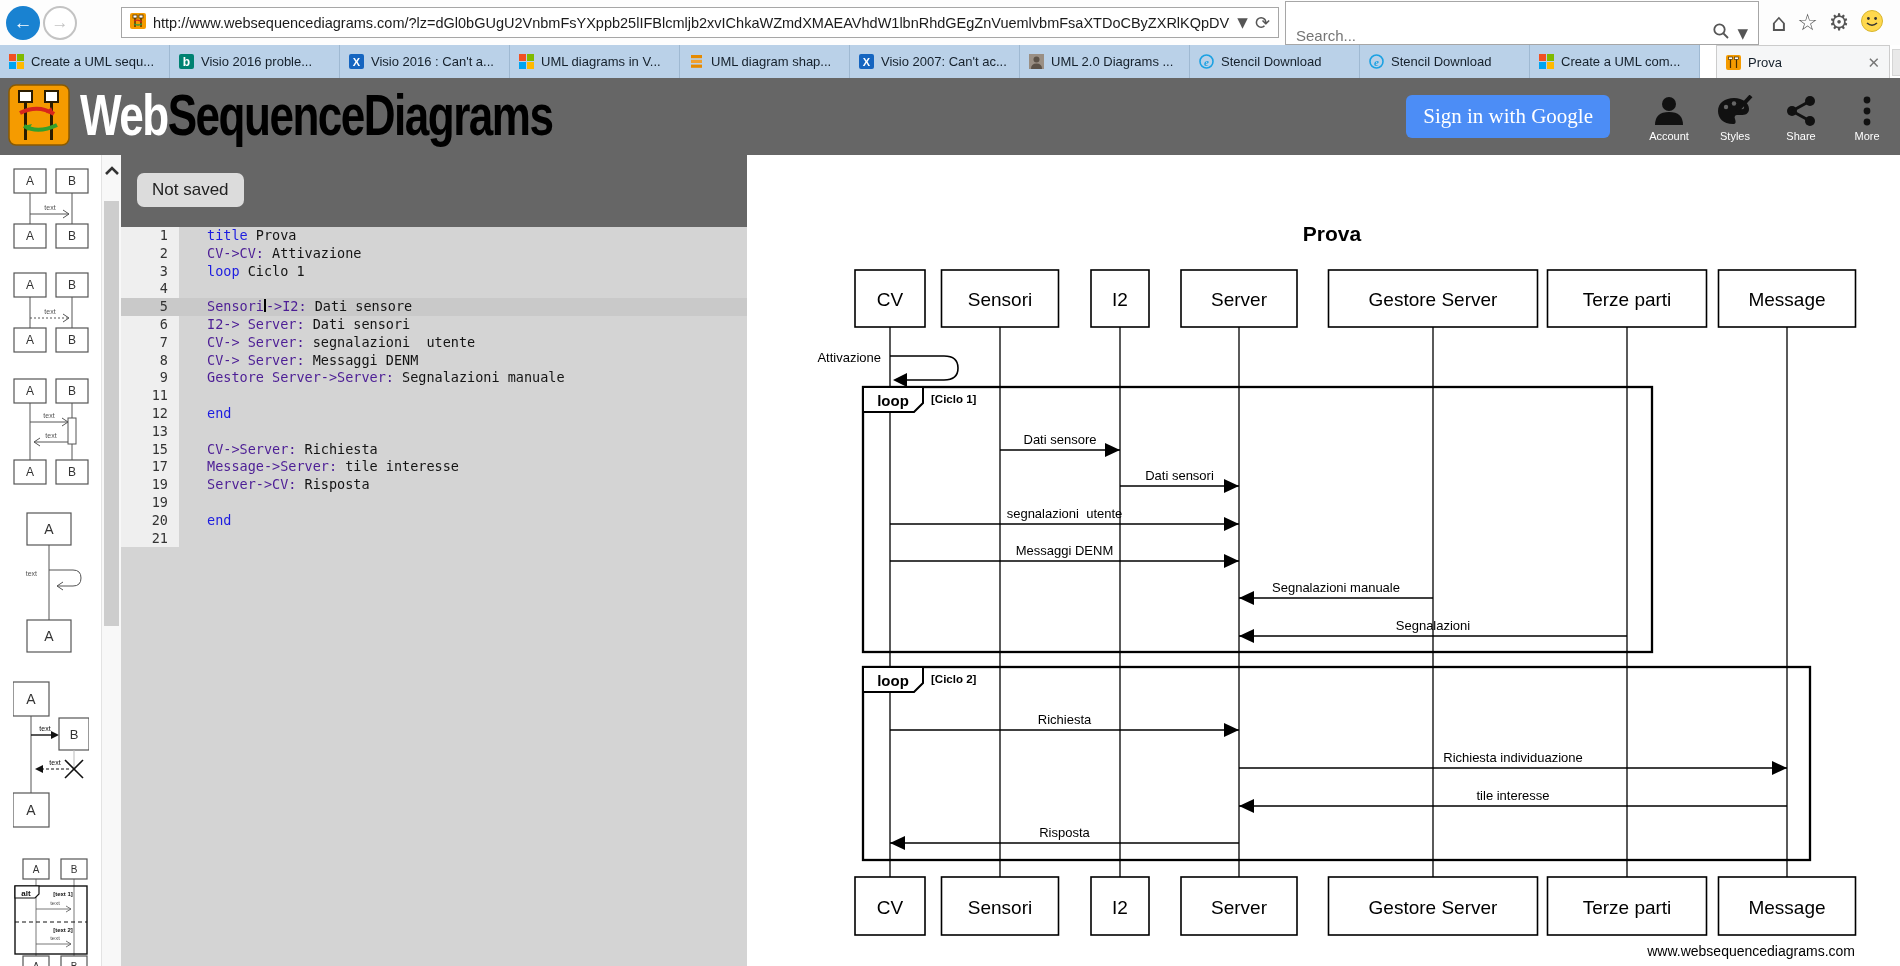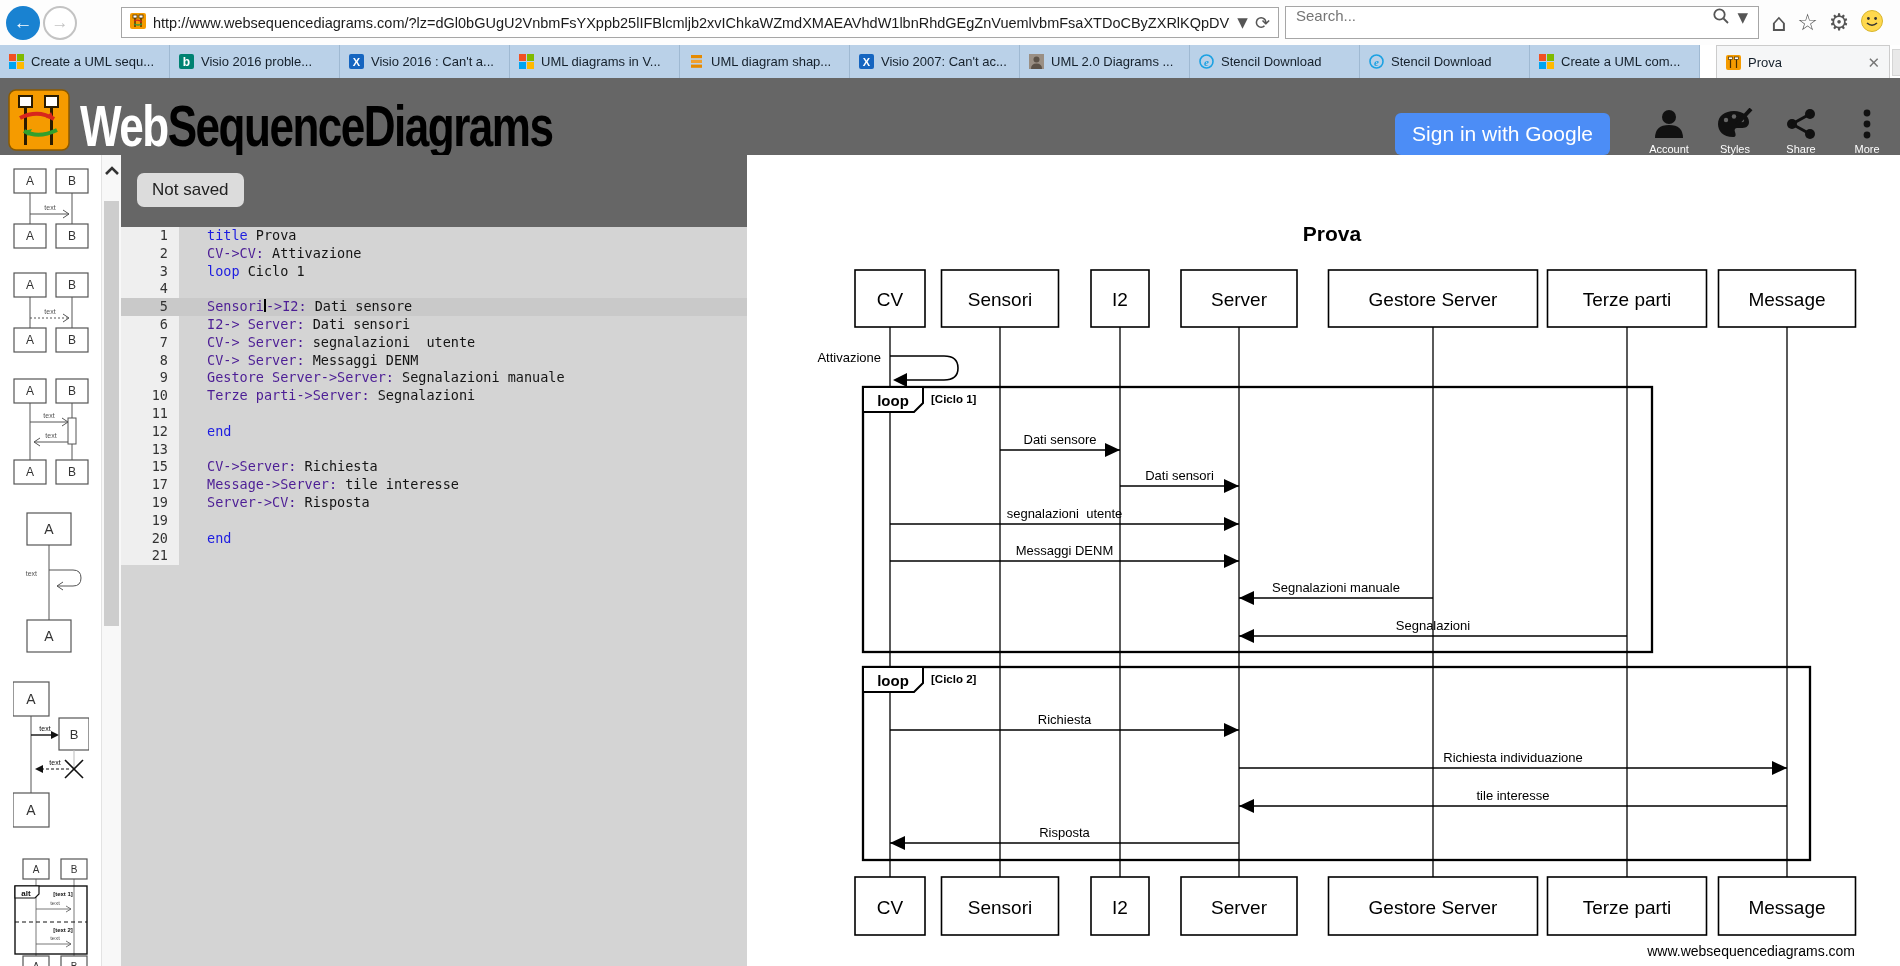--- a/index.html
+++ b/index.html
@@ -7,38 +7,38 @@
   
   .navbar{height:45px;display:flex;align-items:center;background:#fdfdfd;padding-left:6px;box-sizing:border-box}
   .nav-circle{width:34px;height:34px;border-radius:50%;display:flex;align-items:center;justify-content:center;flex:none}
   .back{background:#1982d1;color:#fff;font-size:19px;font-weight:bold}
   .fwd{background:#fff;border:2px solid #c3c3c3;color:#c3c3c3;font-size:17px;font-weight:bold;margin-left:3px;box-sizing:border-box}
   .url-field{width:1158px;height:31px;border:1px solid #a6a6a6;background:#fff;display:flex;align-items:center;padding:0 8px;margin-left:44px;box-sizing:border-box}
   .url-text{flex:1;font-size:14.5px;color:#1b1b1b;white-space:nowrap;overflow:hidden}
   .mini-ic{flex:none}
   .url-caret{color:#555;font-size:10px;margin:0 7px}
   .url-refresh{color:#333;font-size:18px}
-  .search-field{width:474px;height:33px;border:1px solid #a6a6a6;background:#fff;display:flex;align-items:flex-start;padding:0 10px;margin-left:6px;box-sizing:border-box}
+  .search-field{width:474px;height:44px;border:1px solid #a6a6a6;background:#fff;display:flex;align-items:flex-end;padding:0 10px;margin-left:6px;box-sizing:border-box}
   .search-ph{flex:1;font-size:15px;color:#757575}
   .nav-icons{display:flex;align-items:center;gap:11px;margin-left:12px;color:#555}
   .glyph{font-family:"DejaVu Sans",sans-serif;font-size:21px;line-height:1;color:#555}
   
   .tabrow{height:33px;display:flex;align-items:stretch;background:#fff}
   .tab{width:170px;background:#bad1e8;border-right:1px solid #9fb9d2;display:flex;align-items:center;gap:7px;padding:12px 9px;font-size:13px;color:#15202b;box-sizing:border-box;flex:none}
   .tab.active{width:174px;background:#f5f6f7;border:1px solid #cccccc;border-bottom:none;margin-left:16px}
   .tab-label{white-space:nowrap;overflow:hidden;text-overflow:clip}
   .tab-close{margin-left:auto;color:#777;font-size:15px;line-height:1}
   .newtab-stub{flex:none;width:10px;margin:4px 0 2px 2px;background:#e9e9e9;border:1px solid #d5d5d5}
   .tico{width:15px;height:15px;flex:none;display:inline-flex}
   
-  .wsd-header{height:77px;background:#666666;display:flex;align-items:flex-end;padding-left:8px;overflow:hidden}
+  .wsd-header{height:77px;background:#666666;display:flex;align-items:center;padding-left:8px;overflow:hidden}
   .logo-icon{flex:none;margin-right:10px}
   .logo-text{font-size:58px;font-weight:bold;letter-spacing:-2px;transform:scaleX(0.76);transform-origin:0 50%;white-space:nowrap;line-height:1;margin-top:-4px}
   .logo-web{color:#ffffff}.logo-rest{color:#000000}
-  .signin{margin-left:auto;background:#4c8df6;color:#fff;font-size:21px;padding:9px 17px;border-radius:6px;border:none;flex:none;font-family:Liberation Sans, sans-serif}
+  .signin{margin-left:auto;background:#4c8df6;color:#fff;font-size:21px;padding:9px 17px;border-radius:6px;border:none;flex:none;font-family:Liberation Serif, serif}
   .hdr-actions{display:flex;margin-left:26px;flex:none}
   .hdr-action{width:66px;display:flex;flex-direction:column;align-items:center;justify-content:flex-end;color:#fff;font-size:11px;gap:3px;padding-top:4px}
   .hdr-action svg{display:block}
   
   .content{display:grid;grid-template-columns:101px 20px 626px 1153px;height:811px}
   .style-sidebar{background:#fff;padding-top:13px;display:flex;flex-direction:column;align-items:center;overflow:hidden}
   .thumb{flex:none}
   .side-scroll{background:#f8f8f8;border-left:1px solid #e3e3e3;position:relative}
   .scroll-up{height:32px;display:flex;align-items:center;justify-content:center}
   .scroll-thumb{position:absolute;top:46px;left:2px;right:2px;height:425px;background:#cdcdcd}
@@ -428,24 +428,20 @@
         </div>
         <div class="code-line">
           <span class="ln">8</span>
           <span class="code-text"><span class="p">CV-&gt; Server:</span><span class="t"> Messaggi DENM</span></span>
         </div>
         <div class="code-line">
           <span class="ln">9</span>
           <span class="code-text"><span class="p">Gestore Server-&gt;Server:</span><span class="t"> Segnalazioni manuale</span></span>
         </div>
         <div class="code-line">
-          <span class="ln">10</span>
-          <span class="code-text"><span class="p">Terze parti-&gt;Server:</span><span class="t"> Segnalazioni</span></span>
-        </div>
-        <div class="code-line">
           <span class="ln">11</span>
           <span class="code-text"></span>
         </div>
         <div class="code-line">
           <span class="ln">12</span>
           <span class="code-text"><span class="k">end</span></span>
         </div>
         <div class="code-line">
           <span class="ln">13</span>
           <span class="code-text"></span>

